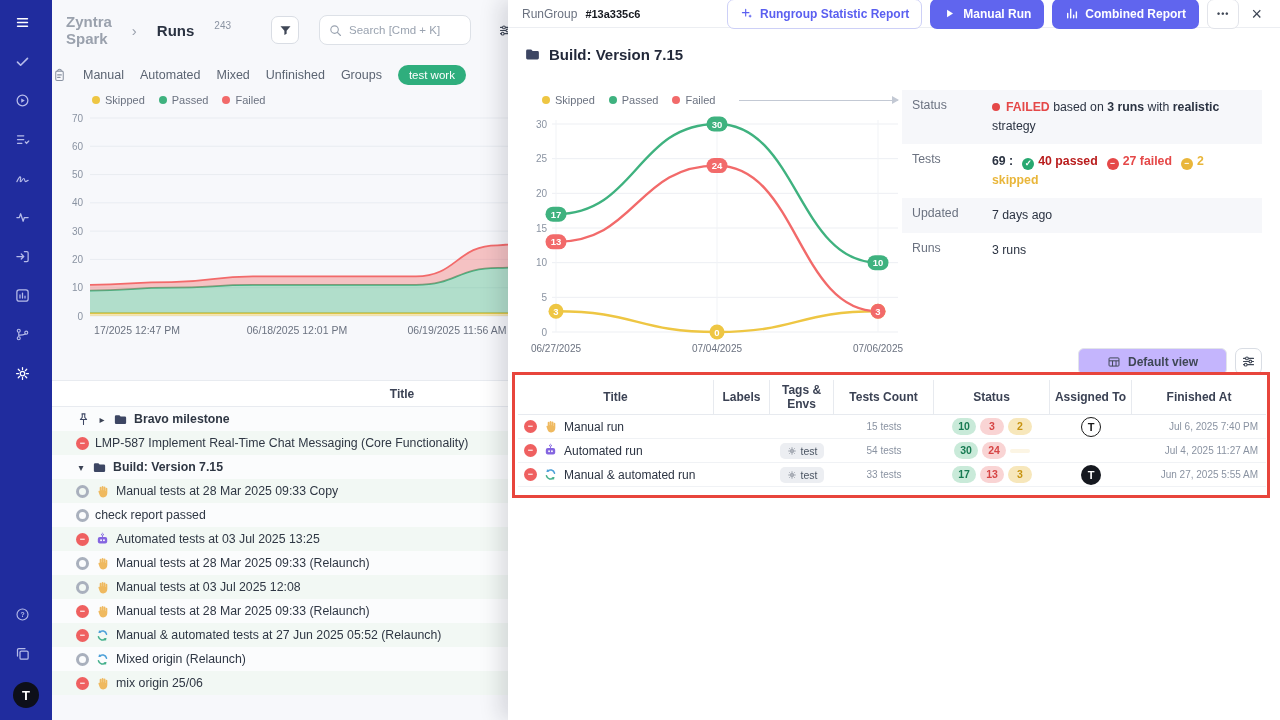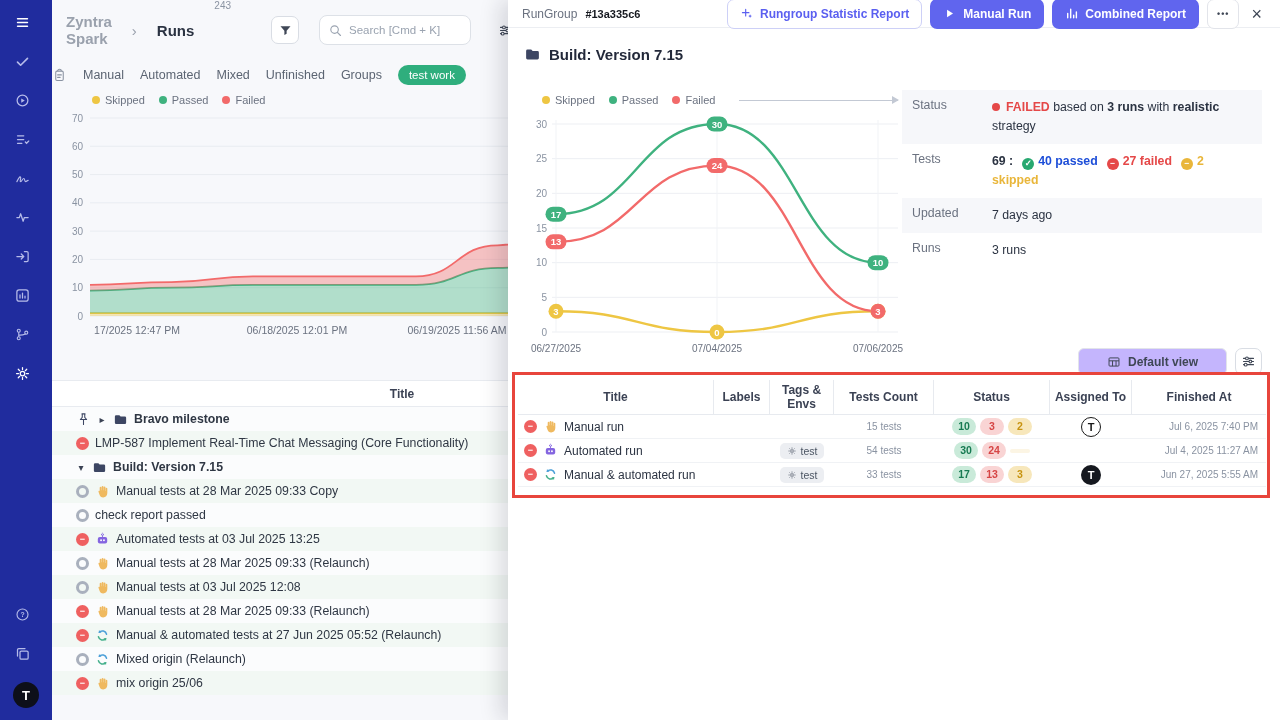--- a/index.html
+++ b/index.html
@@ -18,21 +18,21 @@
 
 .icn{display:inline-flex;width:15px;height:15px;flex:none;vertical-align:middle}
 .icn svg{width:100%;height:100%}
 
 
 .left-panel{position:absolute;left:52px;top:0;width:456px;height:720px;background:#f7f8fb;overflow:hidden}
 .lp-header{display:flex;align-items:center;height:60px;padding:0 12px 0 14px;gap:20px;width:456px}
 .crumb-app{font-size:15px;font-weight:700;color:#9aa1ad;cursor:pointer}
 .crumb-sep{font-size:15px;color:#9aa1ad}
 .crumb-page{font-size:15px;font-weight:700;color:#2b3342}
-.crumb-count{font-size:10px;color:#8a93a2;align-self:flex-start;margin-top:0}
+.crumb-count{font-size:10px;color:#8a93a2;align-self:flex-start;margin-top:20px}
 .hdr-spacer{flex:1}
 .icon-btn{width:28px;height:28px;border:1px solid #d9dde4;border-radius:7px;background:#fff;display:flex;align-items:center;justify-content:center;color:#3f4756;cursor:pointer;flex:none}
 .icon-btn.plain{border:none;background:transparent}
 .search-box{display:flex;align-items:center;gap:6px;width:152px;height:30px;border:1px solid #dde1e7;border-radius:8px;background:#fff;padding:8px 8px;flex:none}
 .search-box input{border:none;outline:none;width:100%;font-size:11.5px;color:#4b5563;background:transparent;font-family:inherit}
 .search-box input::placeholder{color:#9aa3b0}
 .close-x{font-size:18px;color:#3f4756;cursor:pointer;padding:0 4px;line-height:1}
 .lp-tabs{display:flex;align-items:center;gap:16px;height:30px;font-size:12.5px;color:#5b6472;width:700px}
 .lp-tab{cursor:pointer;white-space:nowrap}
 .tag-pill{background:#2fae7d;color:#fff;font-size:11.5px;padding:4px 11px;border-radius:999px;white-space:nowrap;cursor:pointer}
@@ -69,21 +69,21 @@
 .dw-info{position:absolute;left:394px;top:90px;width:360px;font-size:12.3px}
 .info-row{display:flex;padding:8px 10px}
 .info-row.alt{background:#f6f7fa}
 .info-label{width:80px;color:#6b7280;flex:none}
 .info-value{width:258px;flex:none;color:#2b3342;line-height:1.55}
 .dot{display:inline-block;width:8px;height:8px;border-radius:50%;margin-right:6px}
 .dot-red{background:#e54848}
 .txt-failed{color:#e54848;font-weight:700}
 .mini-ic{display:inline-flex;width:12px;height:12px;border-radius:50%;color:#fff;align-items:center;justify-content:center;font-size:8.5px;font-weight:700;vertical-align:-1px;margin:0 4px 0 9px}
 .mi-g{background:#27a870}.mi-r{background:#e54848}.mi-y{background:#e9b63a}
-.t-green{color:#1d4ed8;font-weight:700}
+.t-green{color:#b91c1c;font-weight:700}
 .t-red{color:#e54848;font-weight:700}
 .t-yellow{color:#e9b63a;font-weight:700}
 .dw-view{position:absolute;top:348px;right:18px;display:flex;gap:8px;align-items:center}
 .btn-view{height:27px;border:1px solid #e2e4ea;border-radius:6px;background:#c4b5fd;display:inline-flex;align-items:center;gap:7px;padding:0 28px;font-size:12px;font-weight:700;color:#3f4756;cursor:pointer;font-family:inherit}
 .btn-view .icn{width:14px;height:14px}
 .dw-view .icon-btn{width:27px;height:27px}
 .hl-box{position:absolute;left:4px;top:372px;width:758px;height:126px;border:3px solid #e8453c;pointer-events:none;z-index:5}
 .dw-table{position:absolute;left:10px;top:380px;width:748px;font-size:12px}
 .dt-grid{display:grid;grid-template-columns:196px 56px 64px 100px 116px 82px 1fr;align-items:center}
 .dt-head{border-bottom:1px solid #e7eaef}

